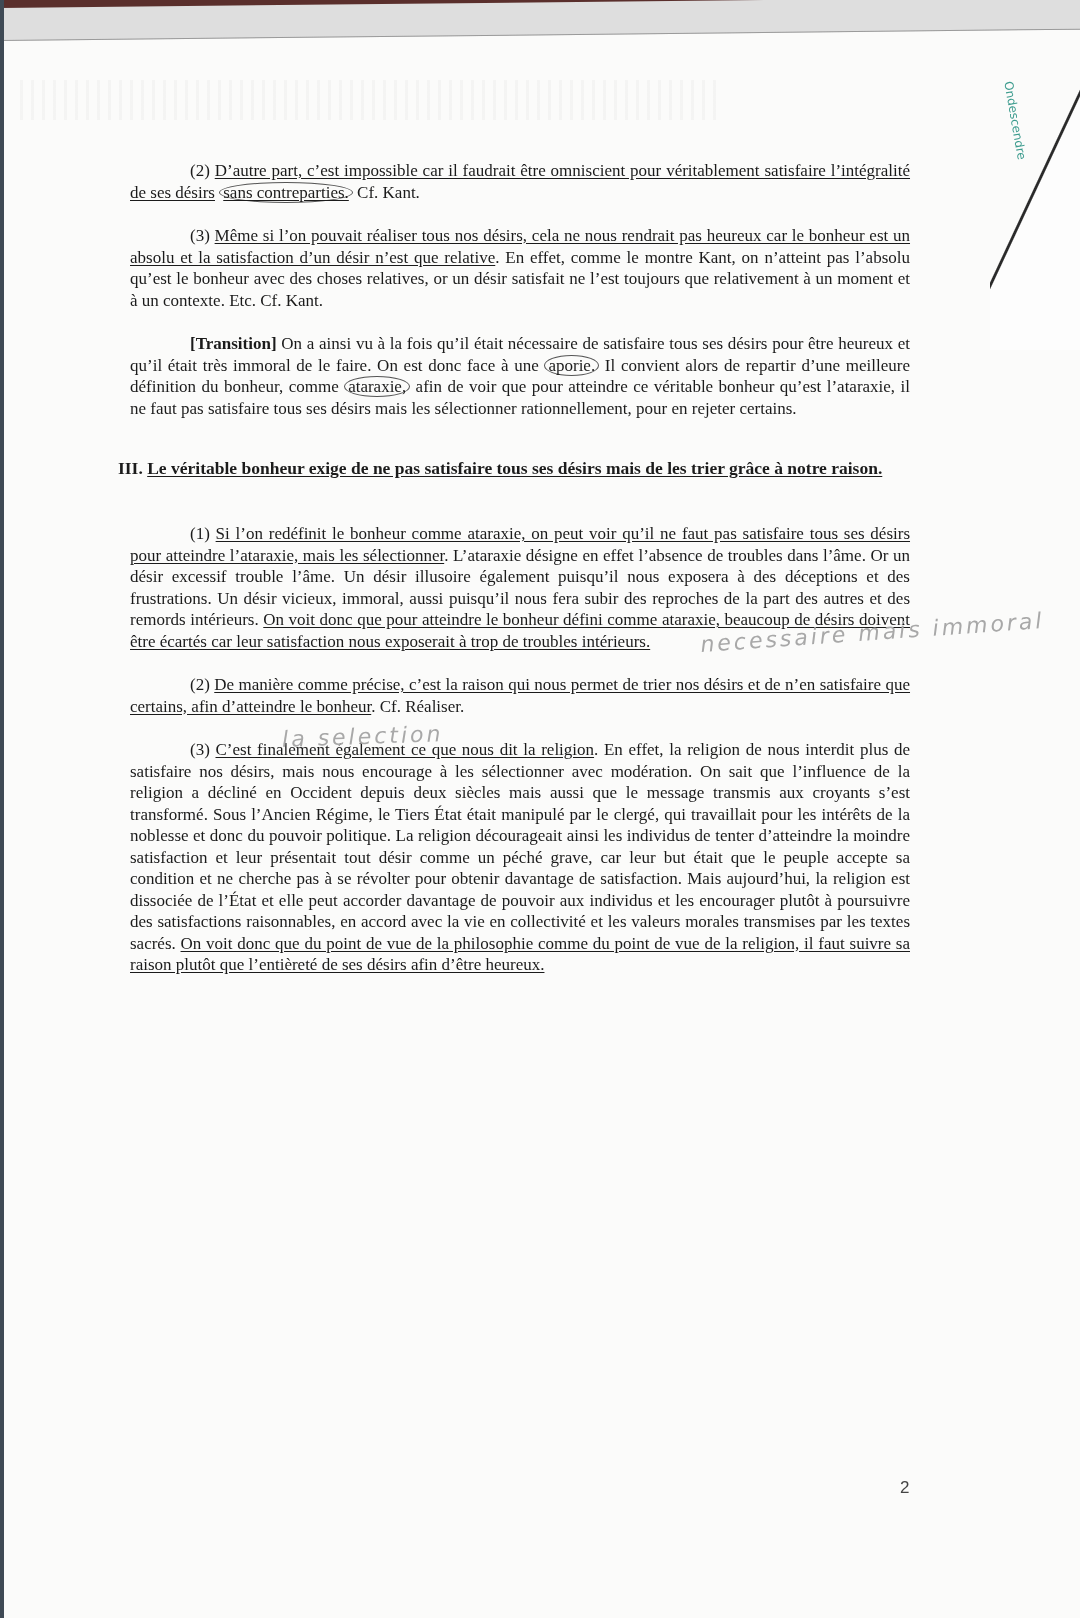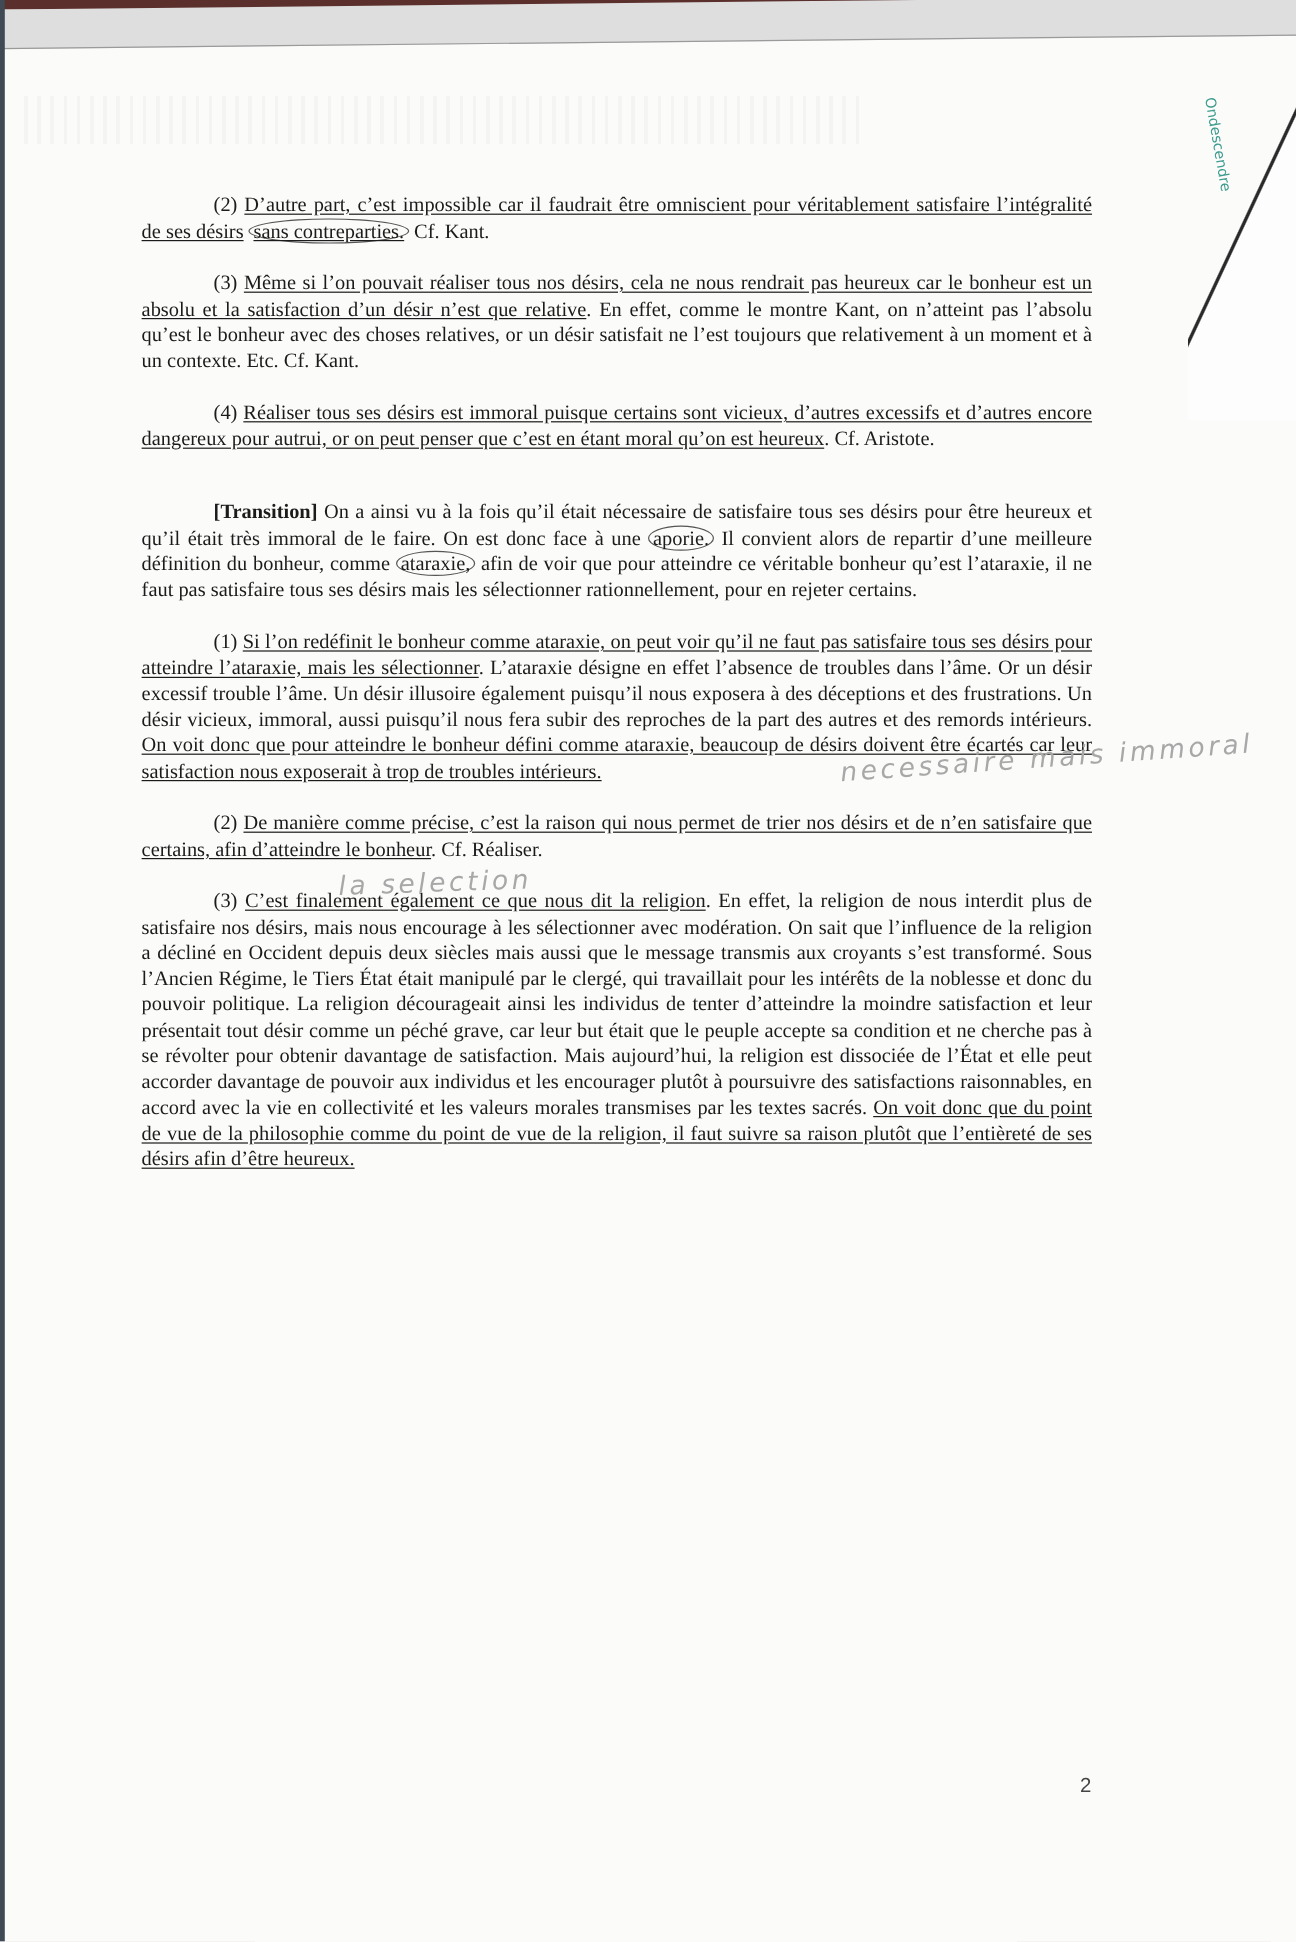--- a/index.html
+++ b/index.html
@@ -34,21 +34,21 @@
   .noise {
     position: absolute; left: 20px; top: 50px; width: 700px; height: 40px;
     background: repeating-linear-gradient(90deg, rgba(0,0,0,0.04) 0 3px, transparent 3px 11px);
     opacity: .7;
   }
   .content {
     position: absolute; left: 118px; top: 160px; width: 792px;
     font-size: 17px; line-height: 21.5px; color: #1b1b1b;
     text-align: justify;
   }
-  .para { margin: 0 0 22px 0; text-indent: 60px; font-family: Liberation Serif, serif; }
+  .para { margin: 0 0 22px 12px; text-indent: 60px; font-family: Liberation Serif, serif; }
   .para.gap-lg { margin-bottom: 40px; }
   .u { text-decoration: underline; text-underline-offset: 2px; }
   .b { font-weight: bold; }
   .heading {
     font-weight: bold; font-size: 17.5px; line-height: 22px; margin: 38px 0 44px 0;
   }
   .circled {
     border: 1px solid #555; border-radius: 50%; padding: 0 3px;
   }
   .hand {
@@ -86,29 +86,29 @@
     <span>(2)</span>
     <span class="u">D’autre part, c’est impossible car il faudrait être omniscient pour véritablement satisfaire l’intégralité de ses désirs</span>
     <span class="u circled">sans contreparties.</span><span> Cf. Kant.</span>
   </p>
 
   <p class="para">
     <span>(3)</span>
     <span class="u">Même si l’on pouvait réaliser tous nos désirs, cela ne nous rendrait pas heureux car le bonheur est un absolu et la satisfaction d’un désir n’est que relative</span><span>. En effet, comme le montre Kant, on n’atteint pas l’absolu qu’est le bonheur avec des choses relatives, or un désir satisfait ne l’est toujours que relativement à un moment et à un contexte. Etc. Cf. Kant.</span>
   </p>
 
-  <p class="para gap-lg">
-    <span>(4)</span>
-    <span class="u">Réaliser tous ses désirs est immoral puisque certains sont vicieux, d’autres excessifs et d’autres encore dangereux pour autrui, or on peut penser que c’est en étant moral qu’on est heureux</span><span>. Cf. Aristote.</span>
-  </p>
 
   <p class="para">
     <span class="b">[Transition]</span><span> On a ainsi vu à la fois qu’il était nécessaire de satisfaire tous ses désirs pour être heureux et qu’il était très immoral de le faire. On est donc face à une </span><span class="circled">aporie.</span><span> Il convient alors de repartir d’une meilleure définition du bonheur, comme </span><span class="circled">ataraxie,</span><span> afin de voir que pour atteindre ce véritable bonheur qu’est l’ataraxie, il ne faut pas satisfaire tous ses désirs mais les sélectionner rationnellement, pour en rejeter certains.</span>
   </p>
 
+  <div class="heading">
+    <span>III.</span>
+    <span class="u">Le véritable bonheur exige de ne pas satisfaire tous ses désirs mais de les trier grâce à notre raison.</span>
+  </div>
 
   <p class="para">
     <span>(1)</span>
     <span class="u">Si l’on redéfinit le bonheur comme ataraxie, on peut voir qu’il ne faut pas satisfaire tous ses désirs pour atteindre l’ataraxie, mais les sélectionner</span><span>. L’ataraxie désigne en effet l’absence de troubles dans l’âme. Or un désir excessif trouble l’âme. Un désir illusoire également puisqu’il nous exposera à des déceptions et des frustrations. Un désir vicieux, immoral, aussi puisqu’il nous fera subir des reproches de la part des autres et des remords intérieurs. </span><span class="u">On voit donc que pour atteindre le bonheur défini comme ataraxie, beaucoup de désirs doivent être écartés car leur satisfaction nous exposerait à trop de troubles intérieurs.</span>
   </p>
 
   <p class="para">
     <span>(2)</span>
     <span class="u">De manière comme précise, c’est la raison qui nous permet de trier nos désirs et de n’en satisfaire que certains, afin d’atteindre le bonheur</span><span>. Cf. Réaliser.</span>
   </p>

